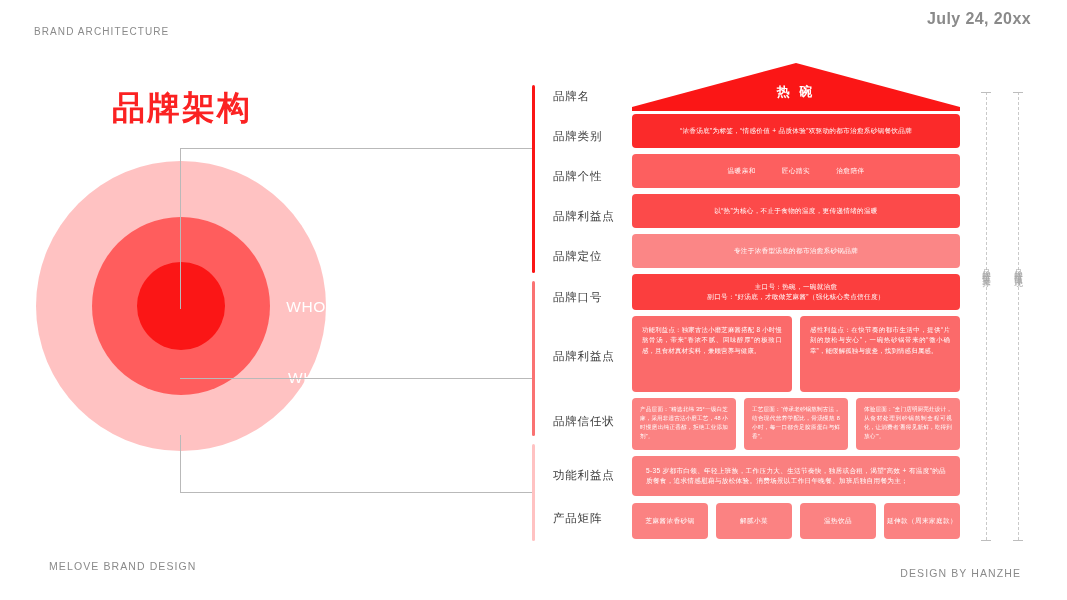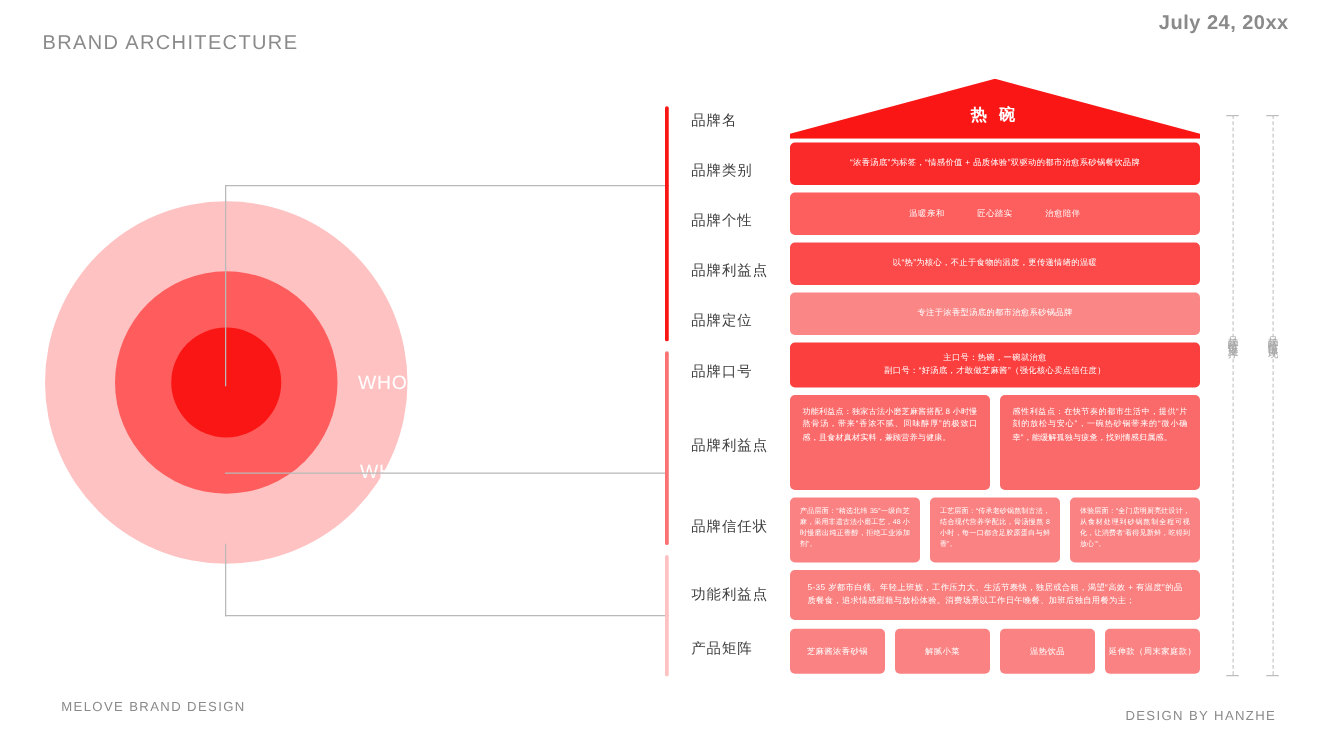--- a/index.html
+++ b/index.html
@@ -5,21 +5,21 @@
   html,body{margin:0;padding:0;}
   body{
     width:1067px;height:600px;
     background:#ffffff;
     font-family:"Liberation Sans","DejaVu Sans",sans-serif;
     overflow:hidden;position:relative;
   }
   .slide{position:absolute;inset:0;}
 
   
-  .hdr-left{position:absolute;left:34px;top:26px;font-size:16px;letter-spacing:1.1px;color:#8a8a8a;}
+  .hdr-left{position:absolute;left:34px;top:26px;font-size:10px;letter-spacing:1.1px;color:#8a8a8a;}
   .hdr-right{position:absolute;right:36px;top:10px;font-size:16px;letter-spacing:.4px;color:#8a8a8a;font-weight:bold;}
   .ftr-left{position:absolute;left:49px;top:560px;font-size:10.5px;letter-spacing:1.1px;color:#8a8a8a;}
   .ftr-right{position:absolute;right:46px;top:567px;font-size:10.5px;letter-spacing:1.1px;color:#8a8a8a;}
 
   
   .big-title{position:absolute;left:112px;top:86px;font-size:33px;font-weight:bold;color:#fb2222;letter-spacing:2px;}
 
   
   .rings{position:absolute;left:36px;top:161px;width:290px;height:290px;}
   .ring{position:absolute;border-radius:50%;}
@@ -86,20 +86,21 @@
   .tick{position:absolute;height:0;border-top:1px solid #bdbdbd;}
 </style>
 </head>
 <body>
 
 <div class="slide">
 
   <div class="hdr-left">BRAND ARCHITECTURE</div>
   <div class="hdr-right">July 24, 20xx</div>
 
+  <div class="big-title">品牌架构</div>
 
   <div class="rings">
     <div class="ring ring-3"></div>
     <div class="ring ring-2"></div>
     <div class="ring ring-1"></div>
     <div class="ring-label lbl-who">WHO</div>
     <div class="ring-label lbl-what">WHAT</div>
     <div class="ring-label lbl-why">WHY</div>
   </div>
 

